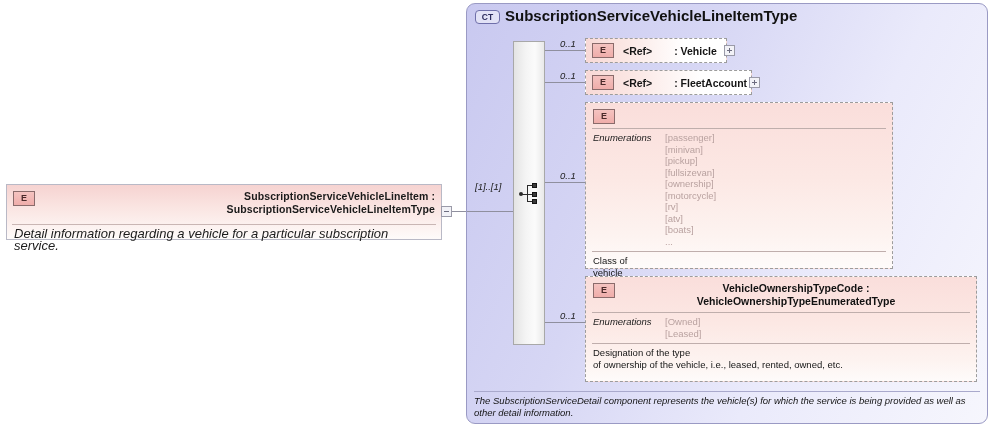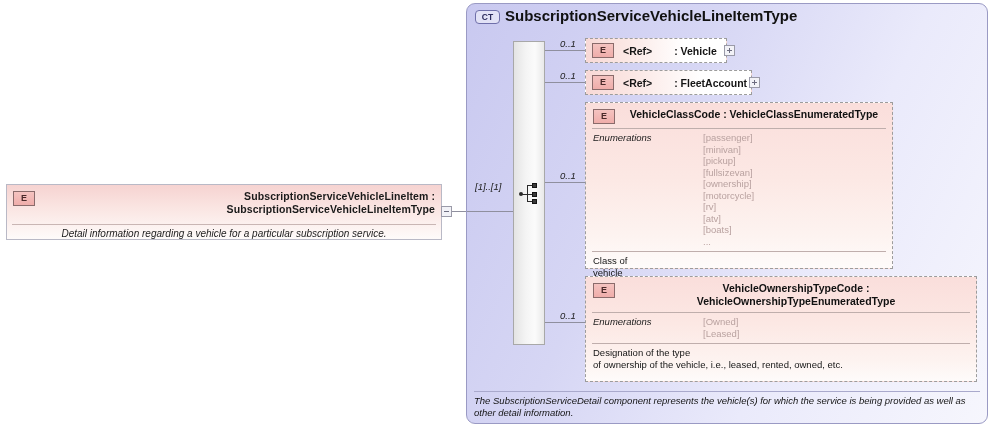--- a/index.html
+++ b/index.html
@@ -95,25 +95,24 @@
     text-align: right;
     letter-spacing: 0.1px;
   }
   .sep {
     height: 0;
     border-top: 1px solid #c9b6b4;
     margin: 0 5px;
   }
   .doc {
     padding: 3px 7px 4px 7px;
-    font-size: 10px;
+    font-size: 13px;
     line-height: 12px;
     font-style: italic;
     color: #1c1c1c;
-    text-align: center;
   }
 
   
   .ctbox {
     position: absolute;
     box-sizing: border-box;
     border: 1px solid #9a9ac4;
     border-radius: 9px;
     background: linear-gradient(115deg, #c9c9f0 0%, #d6d6f4 35%, #eaeafb 65%, #f6f6fd 100%);
   }
@@ -253,21 +252,20 @@
   .enumlabel {
     flex: 0 0 auto;
     width: 72px;
     font-size: 9.5px;
     font-style: italic;
     color: #1b1b1b;
     line-height: 11.5px;
   }
   .enumvals {
     flex: 1 1 auto;
-    margin-left: 38px;
   }
   .enumvals div {
     font-size: 9.5px;
     line-height: 11.5px;
     color: #b9a2a0;
   }
   .edoc {
     padding: 3px 7px 5px 7px;
     font-size: 9.5px;
     line-height: 12px;
@@ -335,21 +333,20 @@
     <div class="rtype">: FleetAccount</div>
   </div>
   <div class="expander plus" style="left:749px; top:77px;"></div>
 
   <div class="hline" style="left:545px; top:182px; width:40px;"></div>
   <div class="card" style="left:560px; top:170px;">0..1</div>
 
   <div class="enumbox" style="left:585px; top:102px; width:308px; height:167px;">
     <div class="ehdr">
       <div class="badge">E</div>
-      <div class="etitle">VehicleClassCode : VehicleClassEnumeratedType</div>
     </div>
     <div class="esep"></div>
     <div class="enumrows">
       <div class="enumlabel">Enumerations</div>
       <div class="enumvals">
           <div>[passenger]</div>
           <div>[minivan]</div>
           <div>[pickup]</div>
           <div>[fullsizevan]</div>
           <div>[ownership]</div>

